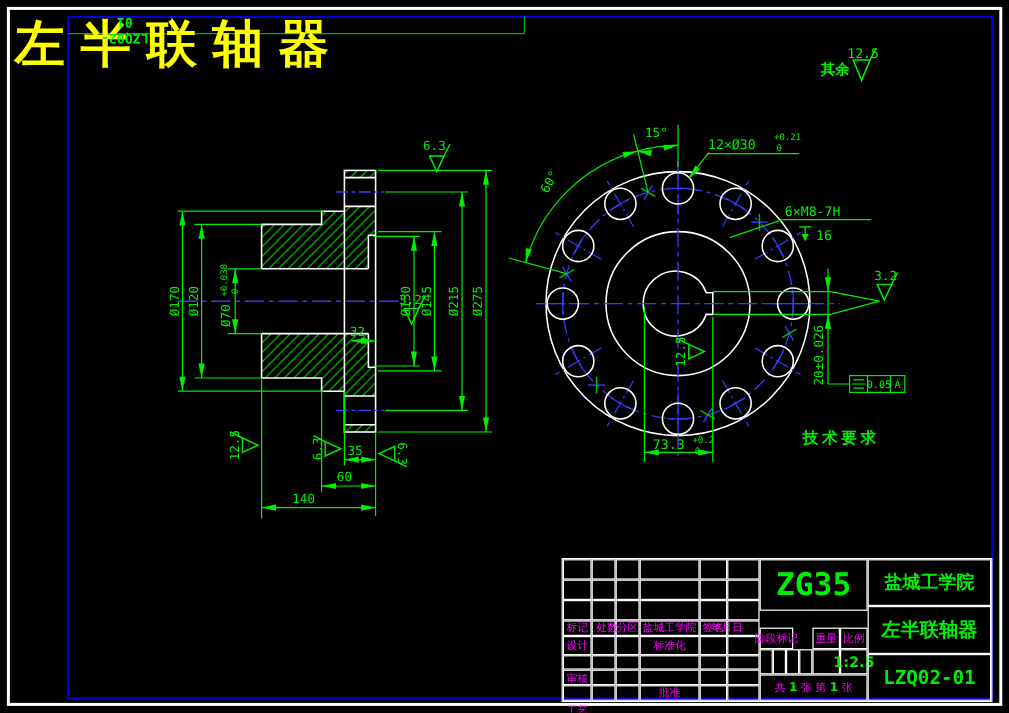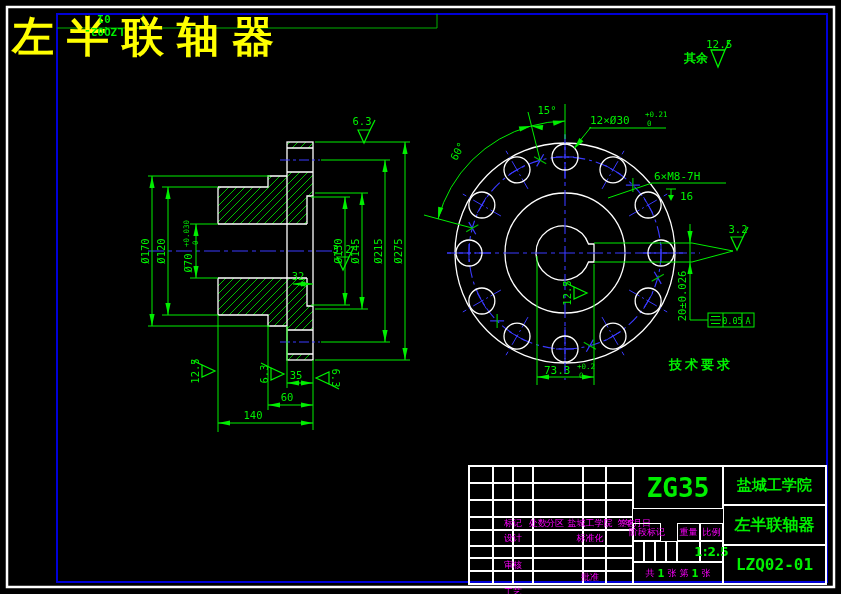--- a/index.html
+++ b/index.html
@@ -15,21 +15,21 @@
   .stamp{position:absolute;left:78px;top:12px;width:52px;color:#00ef00;font-size:11px;font-weight:bold;
          transform:rotate(180deg);text-align:center;font-family:"DejaVu Sans Mono",monospace;}
   .tech{position:absolute;left:645px;top:356px;width:192px;color:#00ef00;font-weight:bold;}
   .tech-title{font-size:13px;letter-spacing:3px;margin-left:24px;margin-bottom:3px;}
   .tech-line{font-size:10px;line-height:14.5px;white-space:nowrap;}
   .tb{position:absolute;left:468px;top:465px;width:357px;height:118px;border:1px solid #fff;box-sizing:content-box;}
   .tb .c{position:absolute;border:1px solid #fff;box-sizing:border-box;display:flex;
          align-items:center;justify-content:center;white-space:nowrap;overflow:visible;}
   .m{color:#ff00ff;font-size:9px;}
   .g{color:#00ef00;font-weight:bold;}
-  .lbl{position:absolute;display:flex;align-items:center;justify-content:center;pointer-events:none;padding-left:32px;}
+  .lbl{position:absolute;display:flex;align-items:center;justify-content:center;pointer-events:none;}
 </style>
 </head>
 <body>
 
 <div id="stage">
 
 <svg width="841" height="594" viewBox="0 0 841 594" xmlns="http://www.w3.org/2000/svg" xmlns:xlink="http://www.w3.org/1999/xlink">
   <defs>
     <pattern id="h" patternUnits="userSpaceOnUse" width="8" height="8">
       <path d="M0,8 L8,0 M-2,2 L2,-2 M6,10 L10,6" stroke="#00c000" stroke-width="1"></path>

